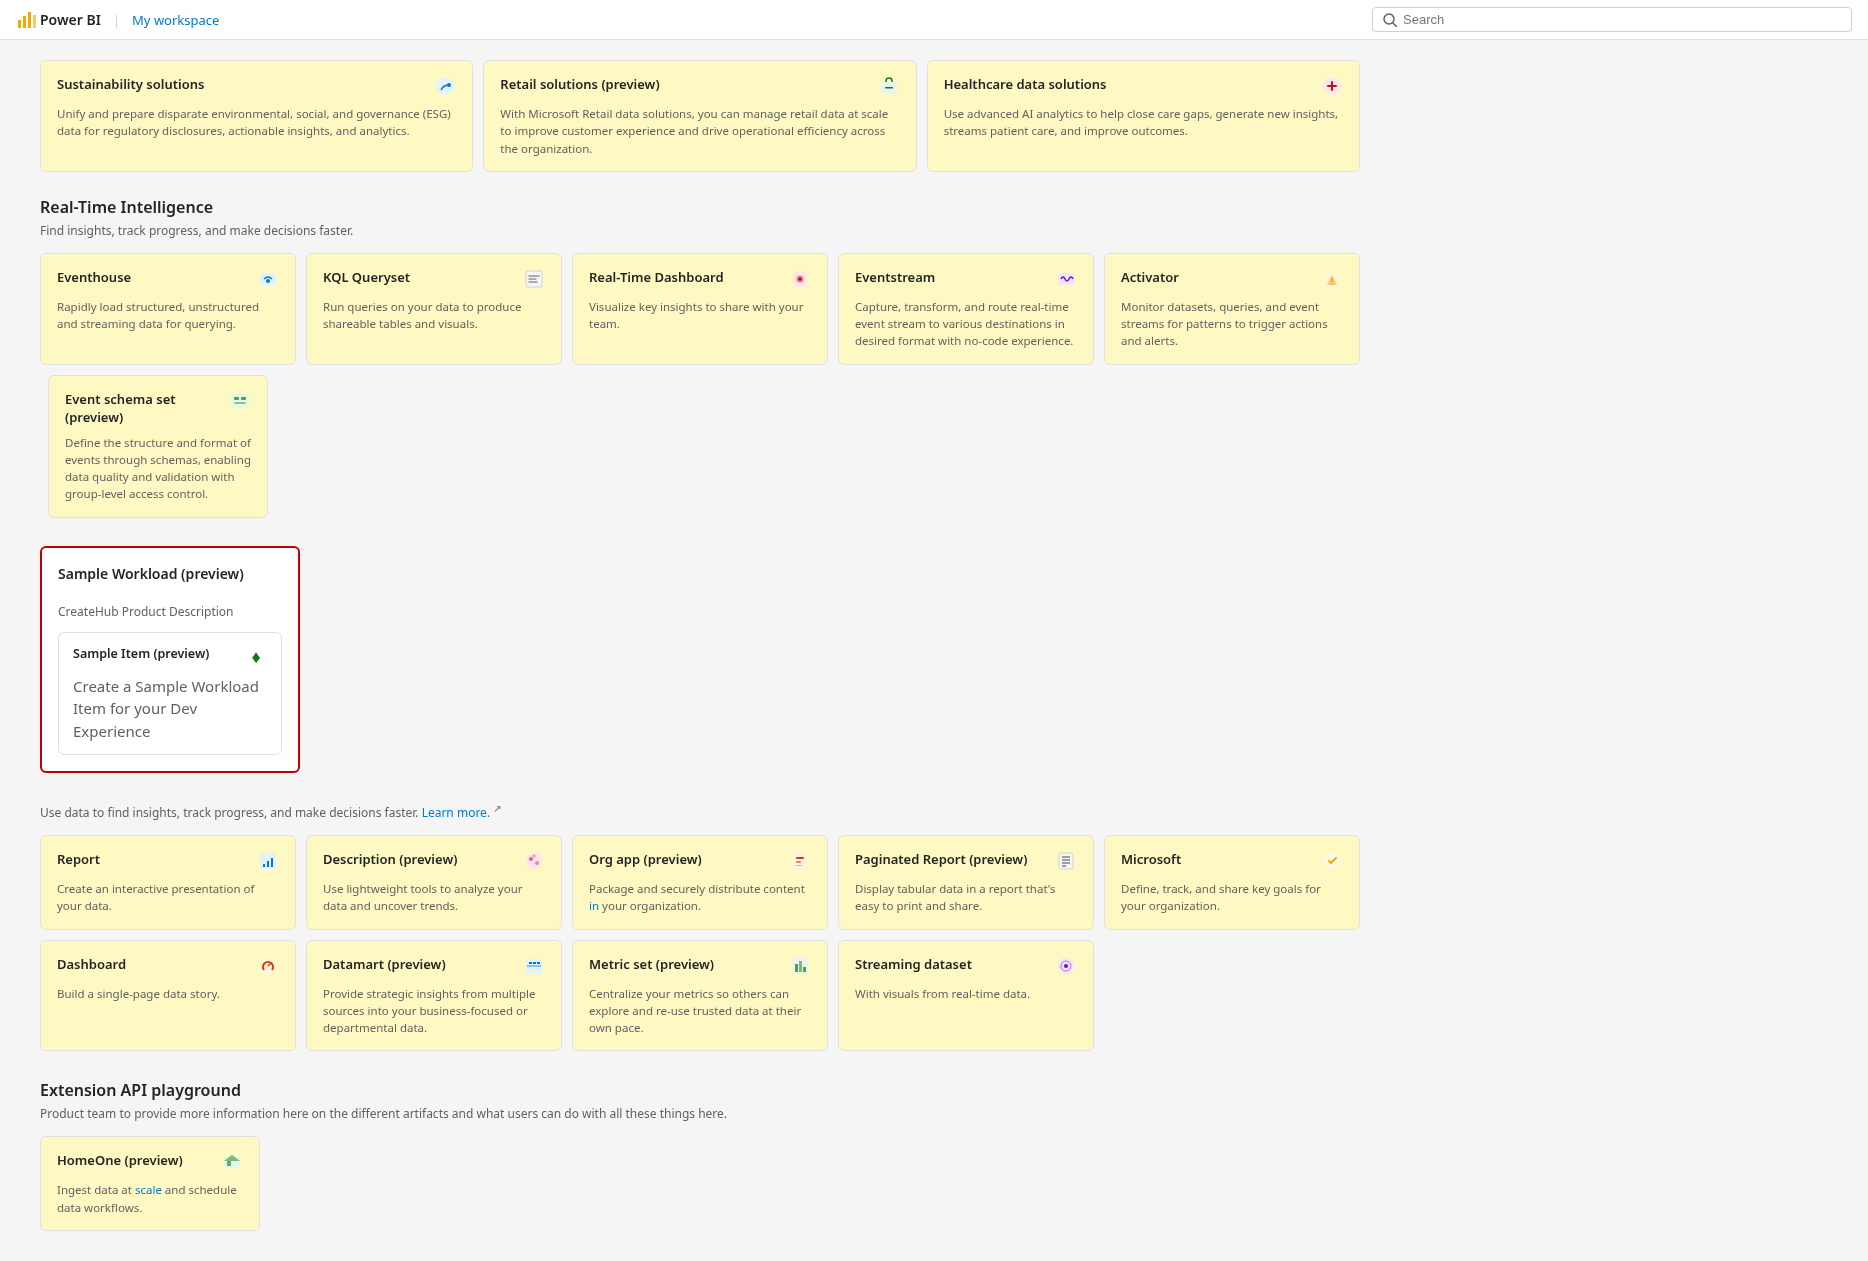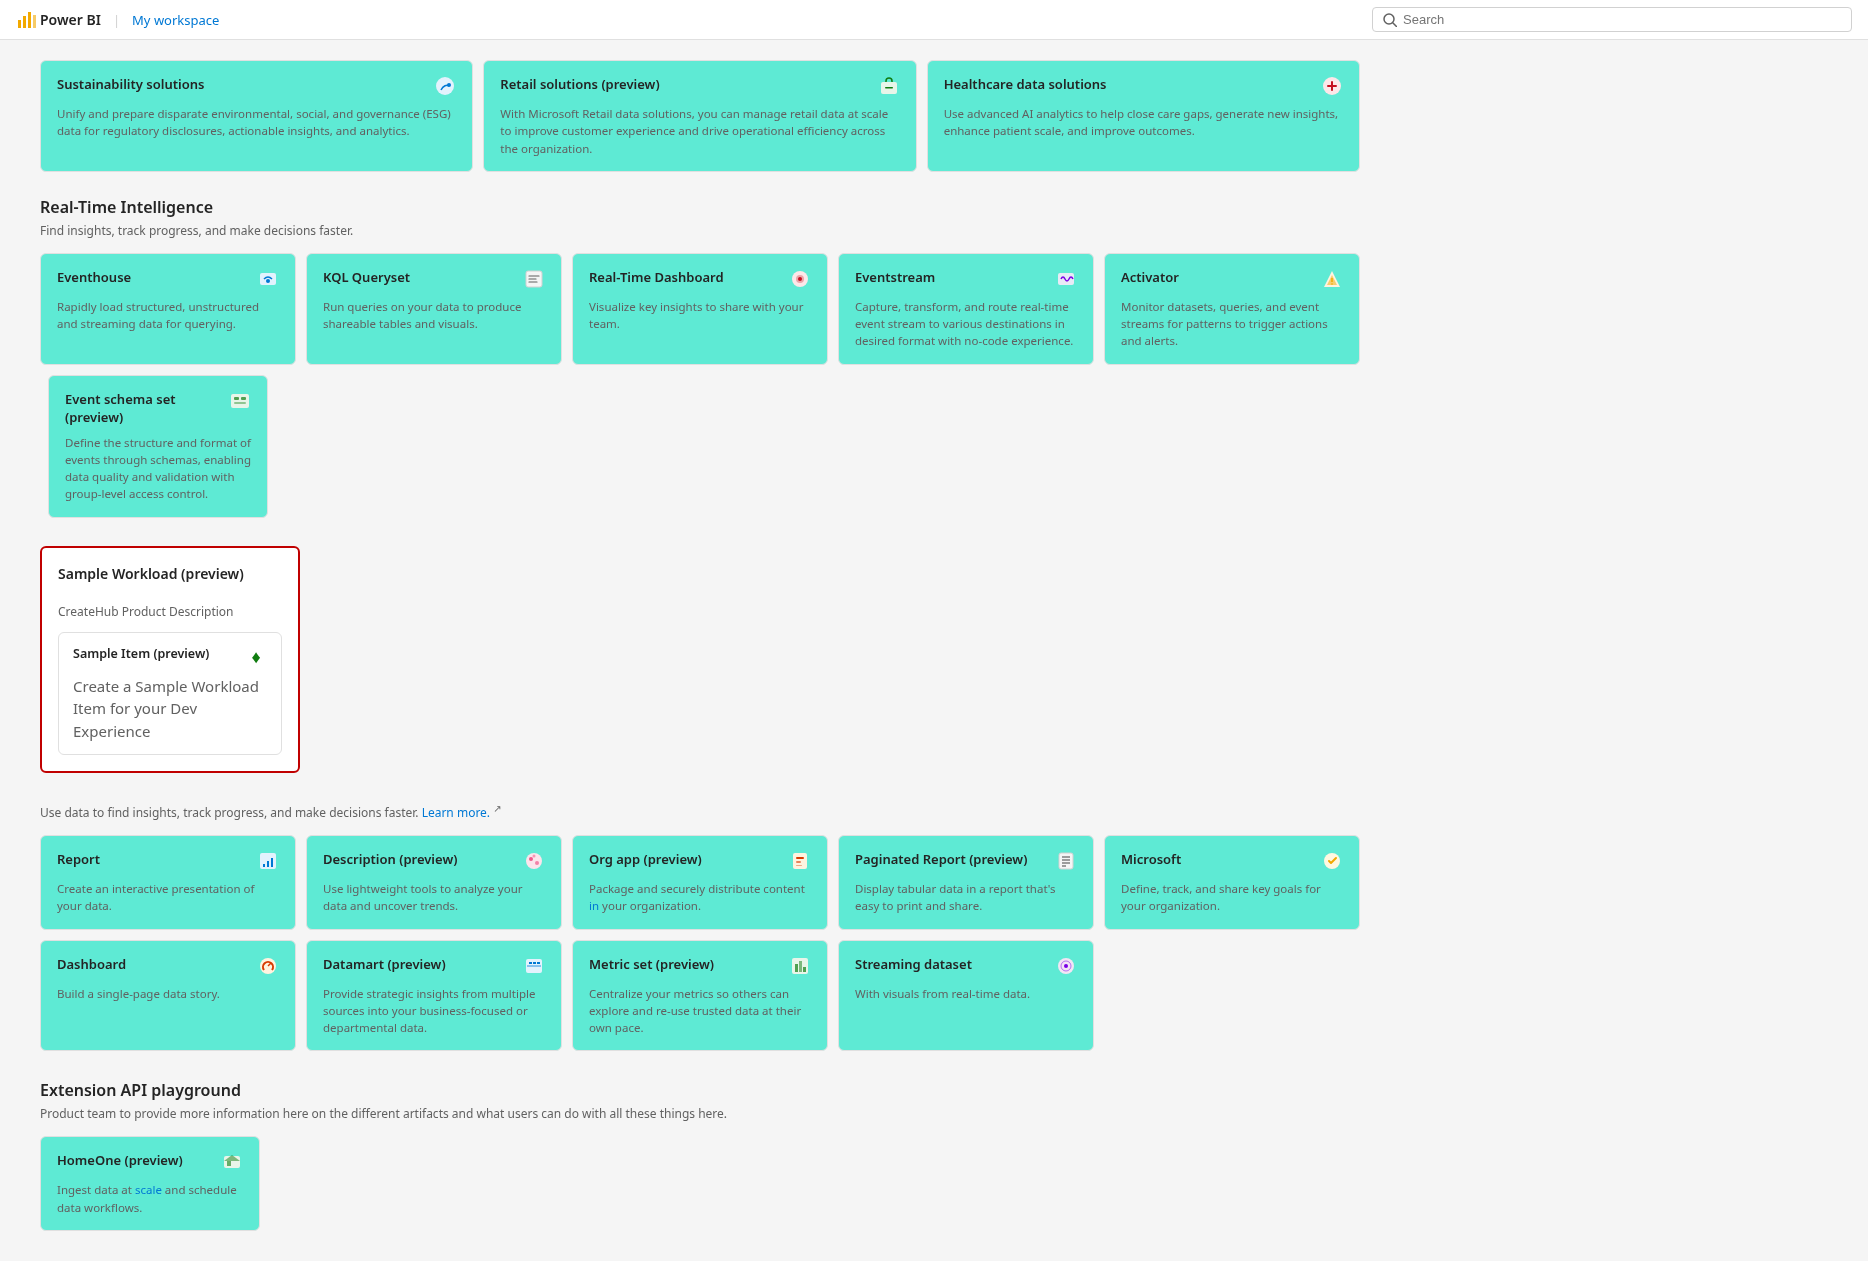--- a/index.html
+++ b/index.html
@@ -104,21 +104,21 @@
       grid-template-columns: repeat(5, 1fr);
       gap: 10px;
     }
     .cards-grid-3 {
       display: grid;
       grid-template-columns: repeat(3, 1fr);
       gap: 10px;
     }
 
     .card {
-      background: #5eead4;
+      background: #fef9c3;
       border: 1px solid #e0e0e0;
       border-radius: 6px;
       padding: 14px 16px;
       cursor: pointer;
       transition: box-shadow 0.15s;
       position: relative;
     }
     .card-header {
       display: flex;
       align-items: flex-start;
@@ -260,21 +260,21 @@
     <div class="card">
       <div class="card-header">
         <span class="card-title">Healthcare data solutions</span>
         <span class="card-icon">
           <svg width="20" height="20" viewBox="0 0 20 20">
               <circle cx="10" cy="10" r="9" fill="#fde7e9"></circle>
               <path d="M10 6v8M6 10h8" stroke="#c50f1f" stroke-width="2" stroke-linecap="round"></path>
             </svg>
         </span>
       </div>
-      <div class="card-description">Use advanced AI analytics to help close care gaps, generate new insights, enhance patient scale, and improve outcomes.</div>
+      <div class="card-description">Use advanced AI analytics to help close care gaps, generate new insights, streams patient care, and improve outcomes.</div>
     </div>
   </div>
 
   <div class="section">
     <div class="section-title">Real-Time Intelligence</div>
     <div class="section-subtitle">Find insights, track progress, and make decisions faster.</div>
     <div class="cards-grid">
 
       <div class="card">
         <div class="card-header">

